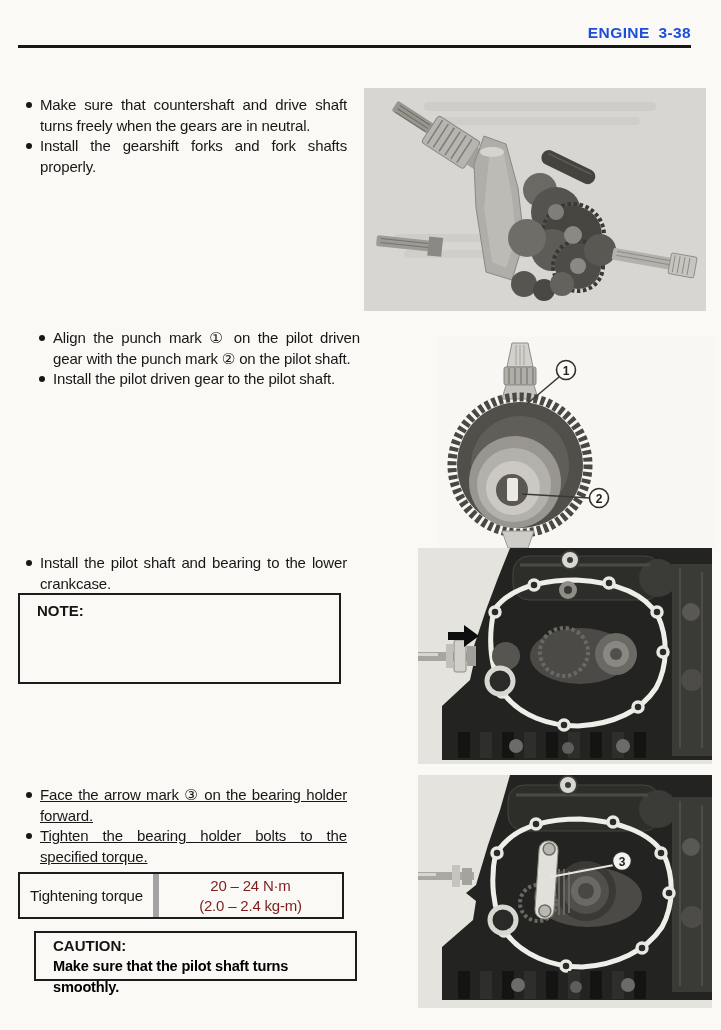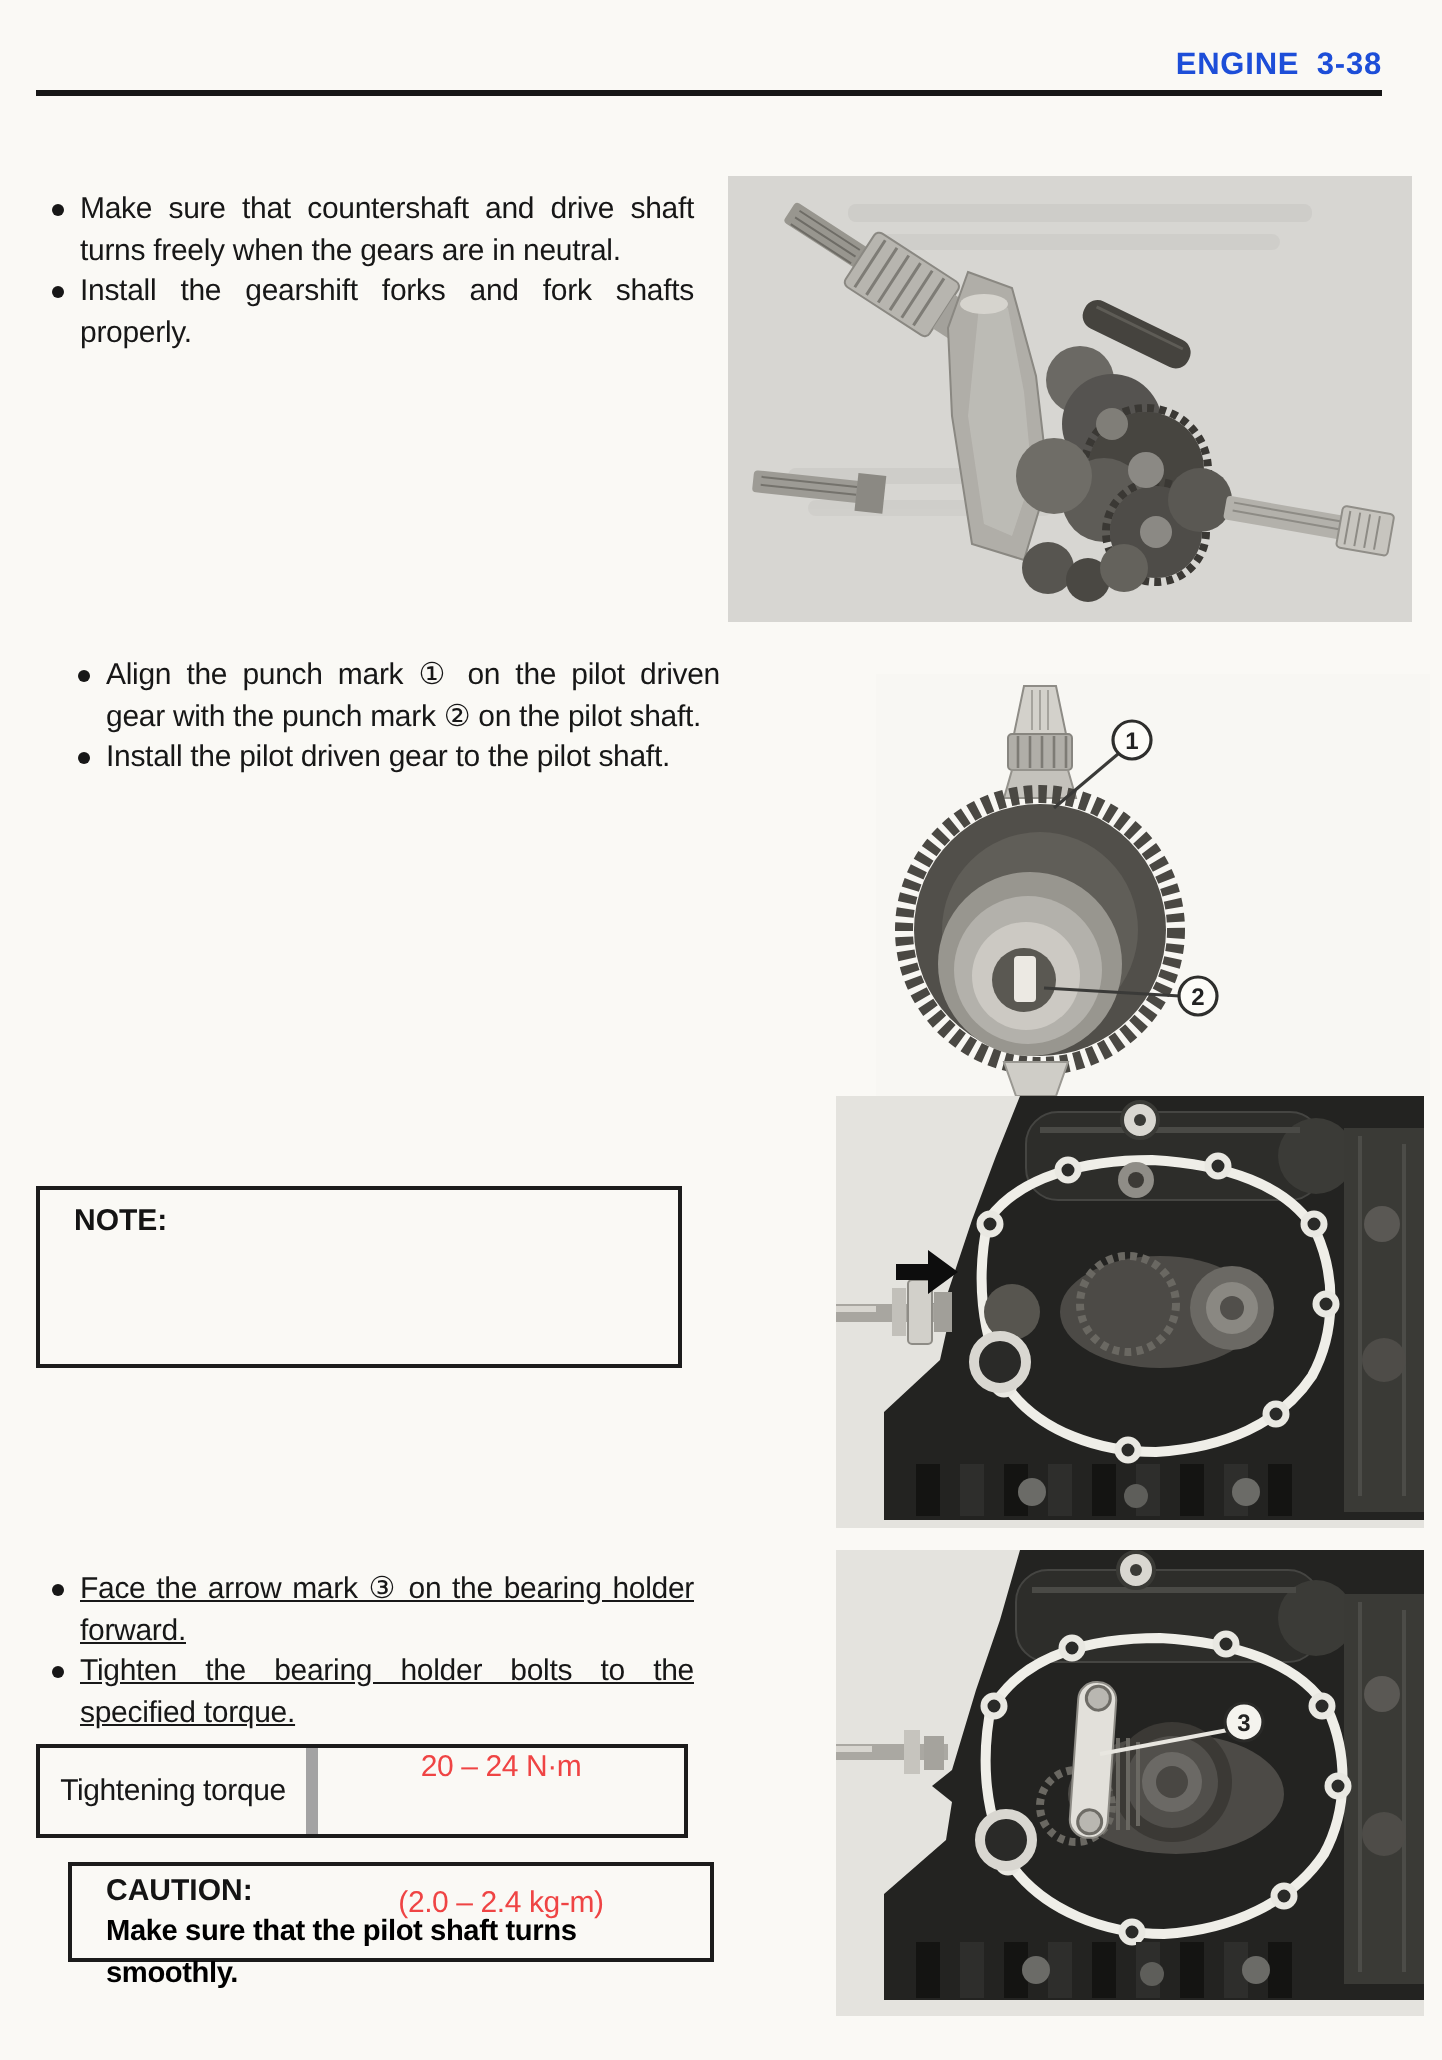--- a/index.html
+++ b/index.html
@@ -44,22 +44,22 @@
   }
   .torque-table{
     left:18px;top:872px;width:326px;height:47px;display:flex;
   }
   .torque-label-cell{
     width:139px;border-right:6px solid #a3a3a3;box-sizing:border-box;
     display:flex;align-items:center;justify-content:center;
     font-size:15px;letter-spacing:-.2px;color:#171717;
   }
   .torque-value-cell{
-    flex:1;display:flex;flex-direction:column;align-items:center;
-    font-size:15px;line-height:20px;letter-spacing:-.2px;color:#ef4444;gap:48px;
+    flex:1;display:flex;flex-direction:column;align-items:center;justify-content:center;
+    font-size:15px;line-height:20px;letter-spacing:-.2px;color:#7f1d1d;
   }
   .caution-box{left:34px;top:931px;width:323px;height:50px;padding:2px 11px 0 17px;}
   .caution-text{
     font-size:14.6px;font-weight:700;line-height:21px;letter-spacing:-.2px;color:#000000;
   }
   svg{display:block;}
 </style>
 </head>
 <body>
 
@@ -157,20 +157,23 @@
       <circle cx="128" cy="33" r="9.5" fill="#fdfcf8" stroke="#2e2e2c" stroke-width="1.6"></circle>
       <text x="128" y="37.5" text-anchor="middle" font-size="12" font-weight="bold" fill="#222">1</text>
     </g>
     <g>
       <line x1="152" y1="161" x2="84" y2="157" stroke="#3a3a38" stroke-width="1.6"></line>
       <circle cx="161" cy="161" r="9.5" fill="#fdfcf8" stroke="#2e2e2c" stroke-width="1.6"></circle>
       <text x="161" y="165.5" text-anchor="middle" font-size="12" font-weight="bold" fill="#222">2</text>
     </g>
   </svg>
 
+  <ul class="bullets" style="left:25px;top:553px;">
+    <li>Install the pilot shaft and bearing to the lower crankcase.</li>
+  </ul>
 
   <div class="ruled-box note-box">
     <div class="box-label">NOTE:</div>
   </div>
 
   <svg class="abs" style="left:418px;top:548px;" width="294" height="216" viewBox="0 0 294 216">
     <rect x="0" y="0" width="294" height="216" fill="#e4e3de"></rect>
     <path d="M92,0 H294 V212 H24 V158 L52,132 L56,114 L46,106 L56,98 L68,62 L80,30 Z" fill="#232321"></path>
     <g>
       <rect x="95" y="8" width="148" height="44" rx="16" fill="#2d2d2a" stroke="#454542"></rect>

